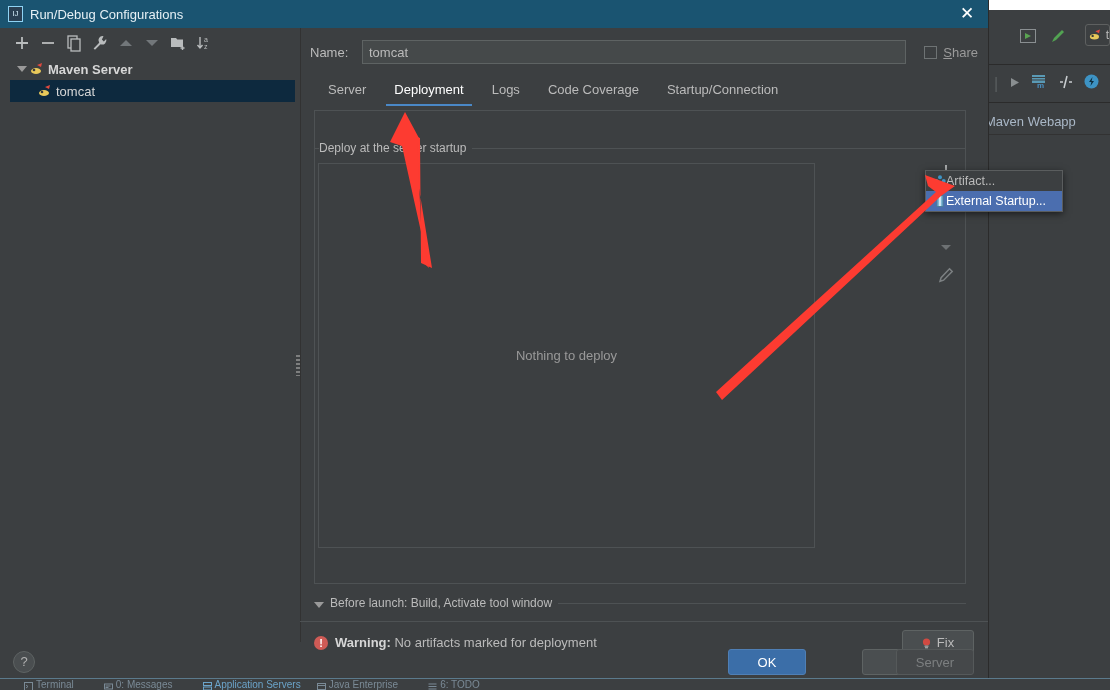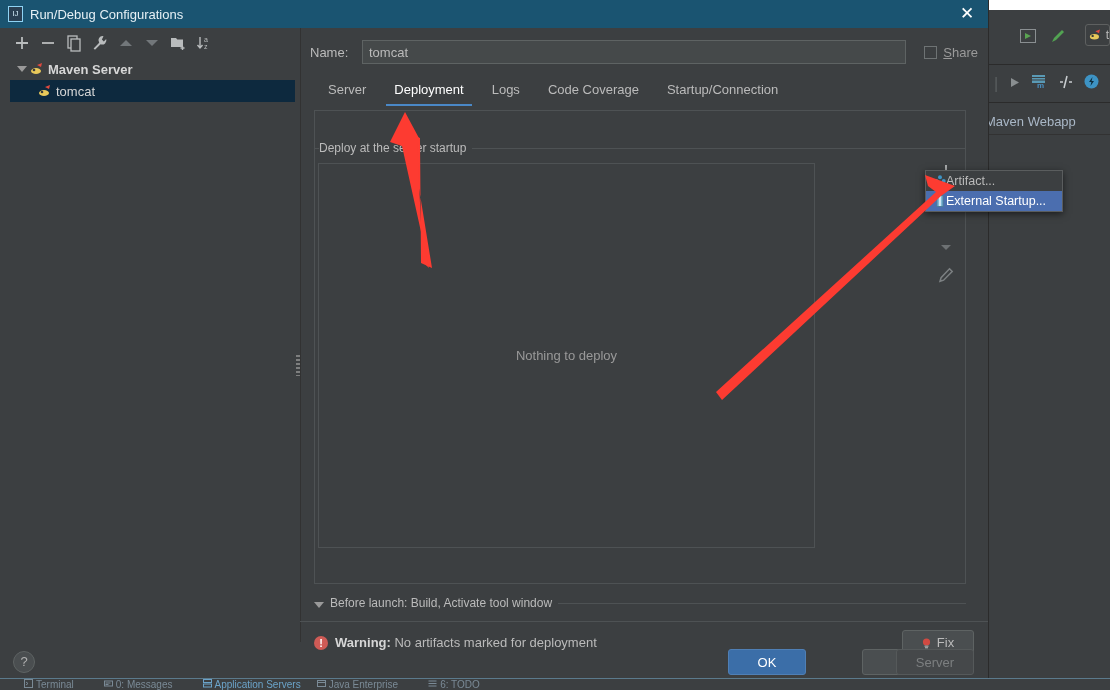--- a/index.html
+++ b/index.html
@@ -22,21 +22,21 @@
   .ide-navbar { position: absolute; left: 988px; top: 65px; width: 122px; height: 38px; background: #3c3f41;
                 border-bottom: 1px solid #2b2b2b; display: flex; align-items: center; gap: 10px; padding-left: 6px; }
   .ide-proj { position: absolute; left: 985px; top: 110px; width: 125px; height: 24px;
               color: #a9b7c6; font-size: 13px; line-height: 24px; }
   .ide-right-panel { position: absolute; left: 988px; top: 134px; width: 122px; height: 546px; background: #3c3f41; }
   .ide-rp-line { position: absolute; left: 988px; width: 122px; height: 1px; background: #323232; }
 
   
   .statusbar { position: absolute; left: 0; bottom: 0; width: 1110px; height: 12px;
                background: #3c3f41; border-top: 1px solid #5b7a8c; display: flex; align-items: center; }
-  .sb-item { display: flex; align-items: flex-start; gap: 3px; color: #7a8a96; font-size: 10px;
+  .sb-item { display: flex; align-items: flex-end; gap: 3px; color: #7a8a96; font-size: 10px;
              line-height: 12px; white-space: nowrap; }
   .sb-item.active { color: #6ba3c9; }
   .sb-icon { width: 9px; height: 9px; display: inline-block; position: relative; }
 
   
   .dialog { position: absolute; left: 0; top: 0; width: 988px; height: 680px;
             background: #3c3f41; box-shadow: 0 0 0 1px #2b2b2b; }
   .titlebar { height: 28px; background: #1a5471; display: flex; align-items: center; padding: 0 8px;
               color: #e6f0f5; font-size: 13px; }
   .title-icon { width: 15px; height: 16px; border: 1px solid #8fd3f4; background: #2a3f52;

